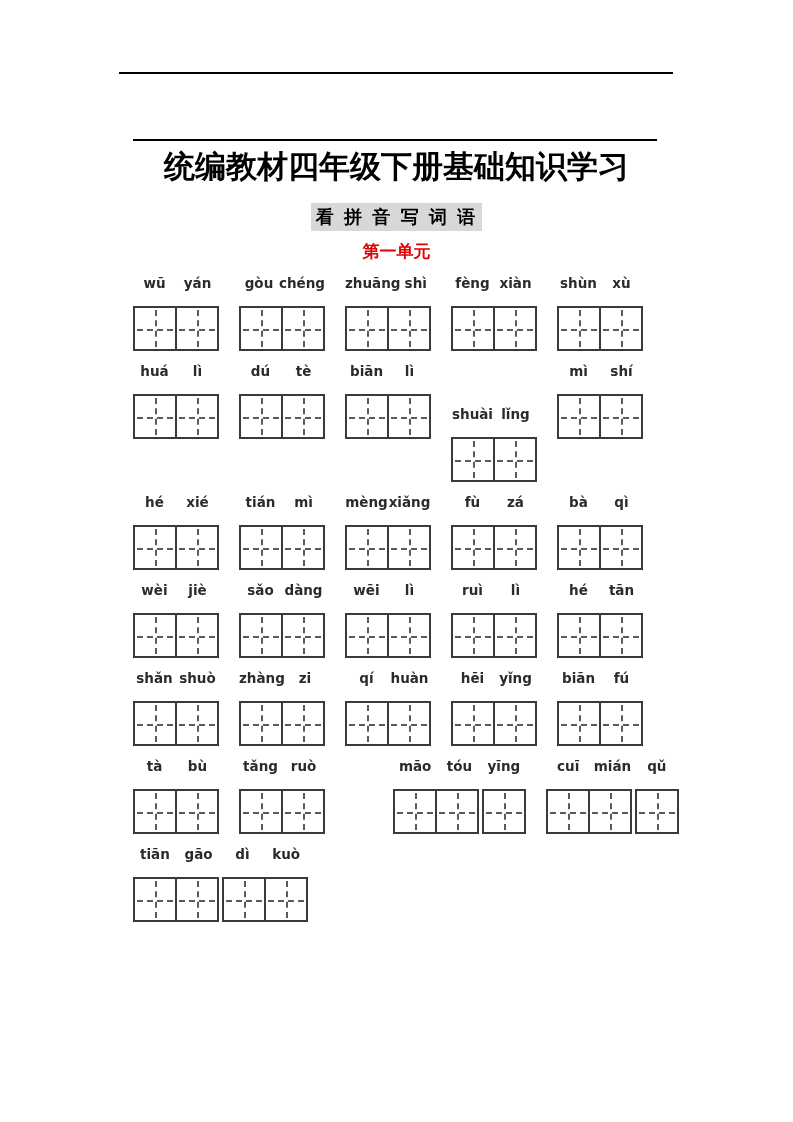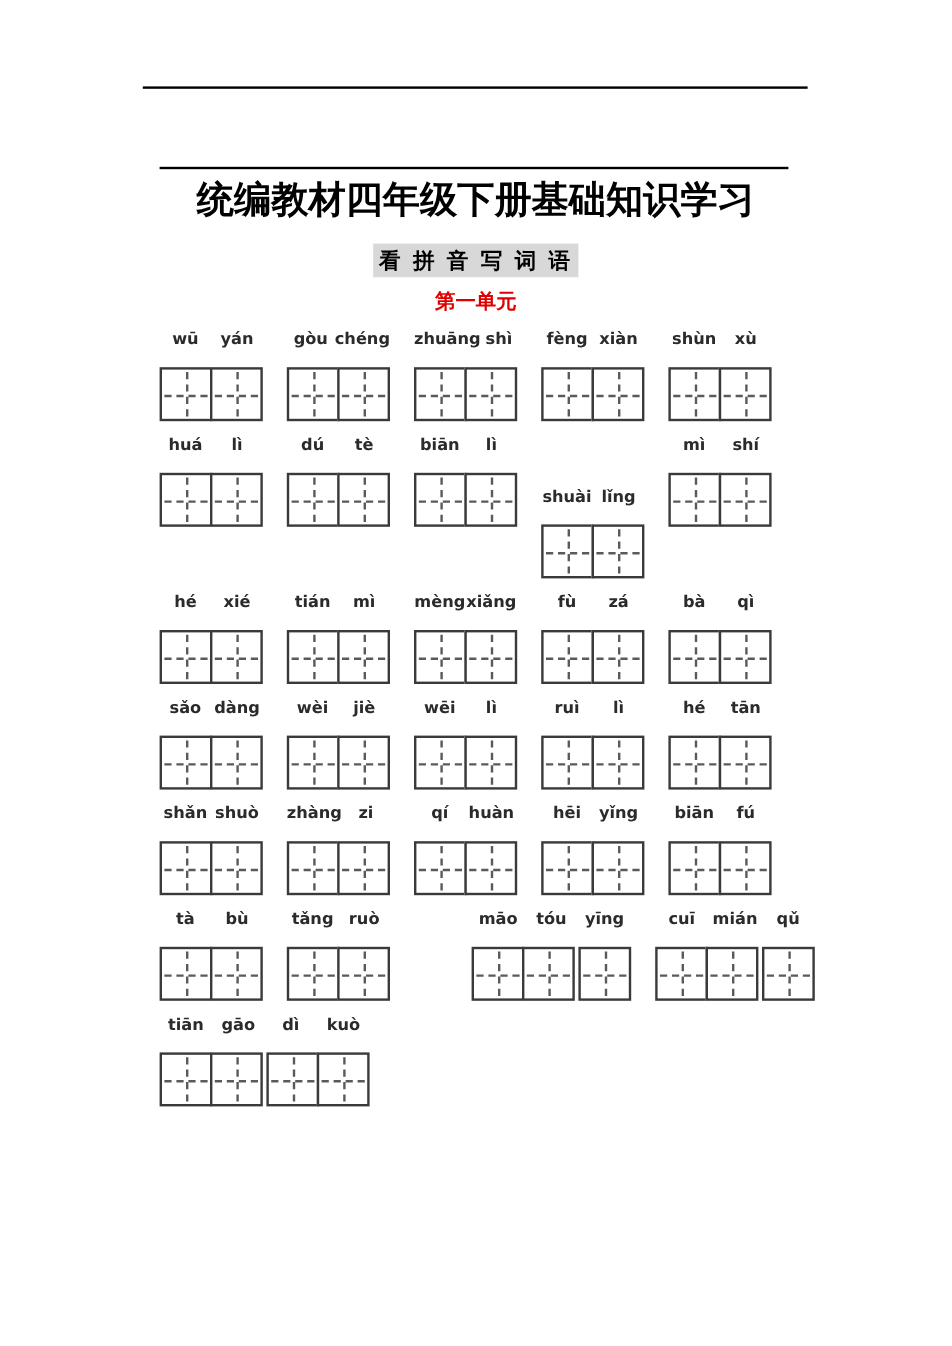--- a/index.html
+++ b/index.html
@@ -234,34 +234,34 @@
             <div class="seg">
               <div class="cell"></div>
               <div class="cell"></div>
             </div>
           </div>
         </div>
       </div>
       <div class="row">
         <div class="group" style="width: 86px;">
           <div class="pinyin-row">
+            <span class="pinyin-syll">wèi</span>
+            <span class="pinyin-syll">jiè</span>
+          </div>
+          <div class="boxes">
+            <div class="seg">
+              <div class="cell"></div>
+              <div class="cell"></div>
+            </div>
+          </div>
+        </div>
+        <div class="group" style="width: 86px;">
+          <div class="pinyin-row">
             <span class="pinyin-syll">sǎo</span>
             <span class="pinyin-syll">dàng</span>
-          </div>
-          <div class="boxes">
-            <div class="seg">
-              <div class="cell"></div>
-              <div class="cell"></div>
-            </div>
-          </div>
-        </div>
-        <div class="group" style="width: 86px;">
-          <div class="pinyin-row">
-            <span class="pinyin-syll">wèi</span>
-            <span class="pinyin-syll">jiè</span>
           </div>
           <div class="boxes">
             <div class="seg">
               <div class="cell"></div>
               <div class="cell"></div>
             </div>
           </div>
         </div>
         <div class="group" style="width: 86px;">
           <div class="pinyin-row">

